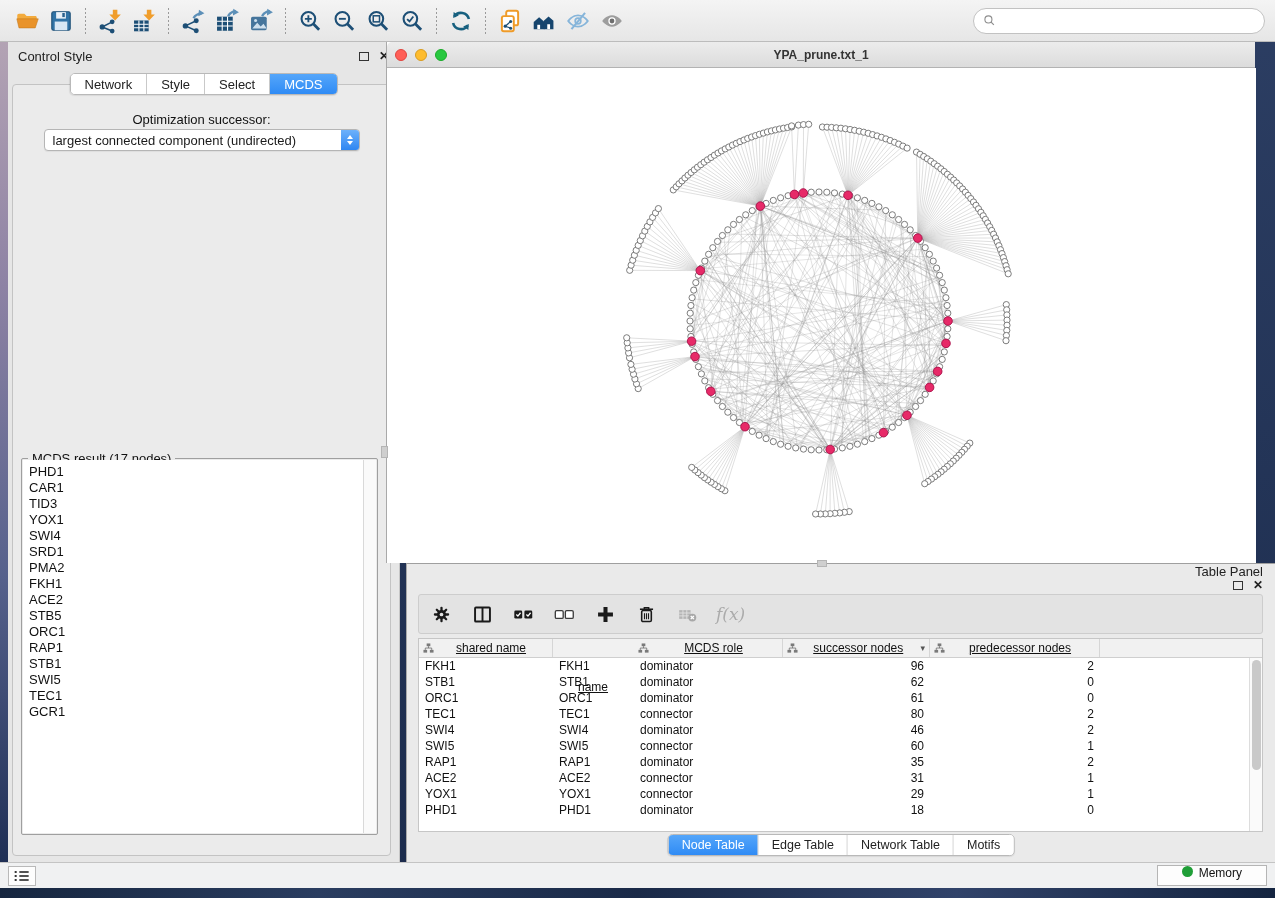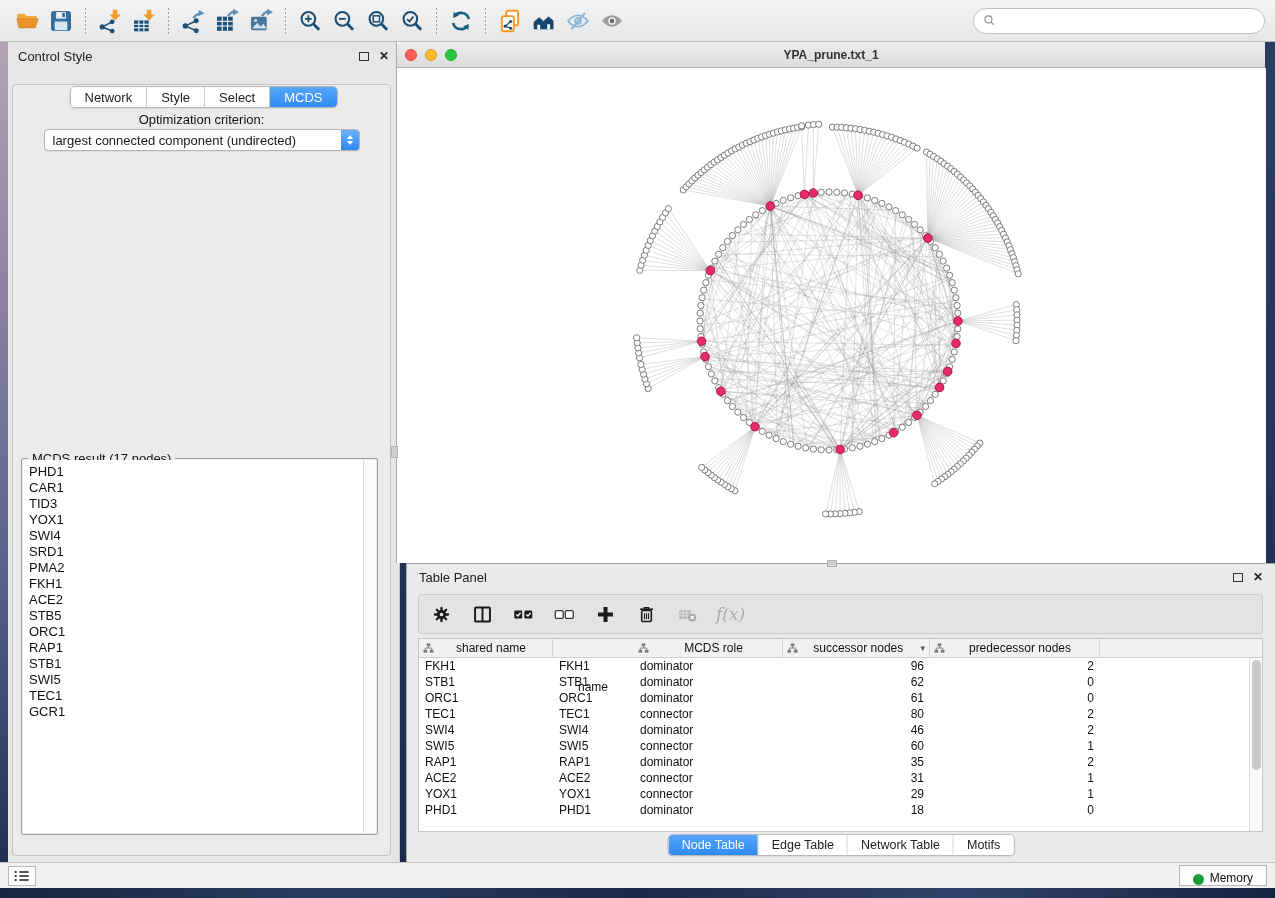--- a/index.html
+++ b/index.html
@@ -33,21 +33,21 @@
   .cp-header { height:28px; display:flex; align-items:center; padding:0 10px; font-size:13px; color:#222; }
   .cp-header .wctl { margin-left:auto; display:flex; gap:10px; align-items:center; }
   .wctl span { font-size:12px; color:#222; cursor:default; line-height:1; }
   .float-glyph { width:10px; height:9px; border:1.4px solid #333; display:inline-block; }
   .seg { display:flex; background:#fff; border:1px solid #b9b9b9; border-radius:5px; overflow:hidden;
     height:22px; align-items:stretch; box-shadow:0 1px 1px rgba(0,0,0,.08); }
   .seg .segbtn { padding:0 14px; display:flex; align-items:center; font-size:13px; color:#222;
     border-right:1px solid #c9c9c9; cursor:default; background:#fff; }
   .seg .segbtn:last-child { border-right:none; }
   .seg .segbtn.active { background:linear-gradient(#55a6fa,#2f8bf5); color:#fff; }
-  .cp-tabs { position:absolute; left:50%; top:31px; transform:translateX(-50%); z-index:2;margin-top:13px; }
+  .cp-tabs { position:absolute; left:50%; top:31px; transform:translateX(-50%); z-index:2; }
   .cp-box { position:absolute; left:4px; right:8px; top:42px; bottom:6px;
     background:#ebebeb; border:1px solid #c3c3c3; border-radius:4px; }
   .opt-label { position:absolute; top:27px; width:100%; text-align:center; font-size:13px; color:#111; }
   .dropdown { position:absolute; top:44px; left:50%; transform:translateX(-50%); width:316px; height:22px;
     background:#fff; border:1px solid #b5b5b5; border-radius:4px; display:flex; align-items:center;
     font-size:13px; box-shadow:0 1px 1px rgba(0,0,0,.06); }
   .dropdown .dval { flex:1; padding:0 8px; white-space:nowrap; overflow:hidden; }
   .dropdown .dstep { width:18px; height:20px; margin:0; border-radius:0 3px 3px 0;
     background:linear-gradient(#6db1fb,#2e86f2); display:flex; flex-direction:column;
     align-items:center; justify-content:center; gap:2px; }
@@ -60,69 +60,69 @@
   .mbtn.focusring { box-shadow:0 0 0 3px rgba(77,155,248,.55); border-color:#7aaef0; }
   .fieldset { position:absolute; left:8px; right:12px; top:373px; bottom:20px;
     border:1px solid #9f9f9f; border-radius:2px; }
   .fieldset .legend { position:absolute; top:-8px; left:6px; background:#ebebeb; padding:0 4px;
     font-size:13px; color:#111; }
   .mcds-list { position:absolute; inset:1px; background:#fff; display:flex; }
   .mcds-items { flex:1; padding:4px 0 0 6px; font-size:13px; line-height:16px; color:#111; overflow:hidden; }
   .mcds-scroll { width:13px; background:#fafafa; border-left:1px solid #d9d9d9; }
 
   
-  .net-window { position:absolute; left:396px; top:42px; width:869px; height:521px;
+  .net-window { position:absolute; left:386px; top:42px; width:869px; height:521px;
     background:#fff; border-left:1px solid #a9a9a9; }
   .net-titlebar { height:26px; background:linear-gradient(#ececec,#dcdcdc); border-bottom:1px solid #b3b3b3;
     border-radius:5px 0 0 0; display:flex; align-items:center; padding:0 8px; position:relative; }
   .lights { display:flex; gap:8px; }
   .light { width:12px; height:12px; border-radius:50%; }
   .light.red { background:#ff5f57; border:1px solid #e0443e; }
   .light.yellow { background:#febc2e; border:1px solid #d89c20; }
   .light.green { background:#28c840; border:1px solid #1aab29; }
   .net-title { position:absolute; left:0; right:0; text-align:center; font-size:12px; font-weight:bold; color:#333; }
   .net-canvas { position:absolute; left:0; top:26px; width:869px; height:495px; background:#fff; }
   .net-canvas svg { width:100%; height:100%; display:block; }
   .splitter-h { position:absolute; left:430px; bottom:-4px; width:10px; height:7px; background:#cfcfcf;
     border:1px solid #b5b5b5; z-index:3; }
   .splitter-v { position:absolute; left:-6px; top:404px; width:7px; height:12px; background:#cfcfcf;
     border:1px solid #b5b5b5; z-index:3; }
 
   
   .table-panel { position:absolute; left:406px; top:563px; width:869px; height:299px;
     background:#eaeaea; border-left:1px solid #a9a9a9; border-top:1px solid #9f9f9f; }
-  .tp-header { height:26px; display:flex; align-items:center; padding:0 12px; font-size:13px; color:#222; }
+  .tp-header { height:26px; display:flex; align-items:flex-end; padding:0 12px; font-size:13px; color:#222;flex-direction:column; }
   .tp-header .wctl { margin-left:auto; display:flex; gap:10px; align-items:center; }
   .tp-toolbar { position:absolute; left:11px; right:12px; top:30px; height:40px; background:#e3e3e3;
     border:1px solid #cdcdcd; border-radius:3px; display:flex; align-items:center; padding:0 10px; gap:17px; }
   .tico { width:24px; height:24px; display:flex; align-items:center; justify-content:center; }
   .tico svg { width:21px; height:21px; }
   .fx { font-family:"DejaVu Serif", serif; font-style:italic; font-size:17px; color:#ababab; }
   .grid-table { position:absolute; left:11px; right:12px; top:74px; height:194px; background:#fff;
     border:1px solid #c6c6c6; display:flex; flex-direction:column; overflow:hidden; }
   .thead { display:flex; height:19px; background:#f1f1f1; border-bottom:1px solid #cfcfcf; flex:0 0 auto; }
   .th { display:flex; align-items:center; padding:0 4px; border-right:1px solid #d6d6d6; font-size:12px; color:#111; }
-  .th .hlabel { flex:1; text-align:center; }
+  .th .hlabel { flex:1; text-align:center;text-decoration:underline; }
   .caret { font-size:9px; color:#555; margin-left:2px; }
   .tbody { position:relative; flex:1; }
   .trow { display:flex; height:16px; align-items:center; font-size:12px; color:#111; }
   .td { padding:0 6px; overflow:hidden; white-space:nowrap; }
   .td.num { text-align:right; }
   .tscroll { position:absolute; right:0; top:0; bottom:0; width:13px; background:#fafafa; border-left:1px solid #ddd; }
   .tthumb { position:absolute; left:1.5px; top:2px; width:9px; height:110px; background:#c9c9c9; border-radius:5px; }
   .tp-tabs { position:absolute; left:50%; bottom:6px; transform:translateX(-50%); }
   .tp-tabs .segbtn { font-size:12.5px; padding:0 13px; }
 
   
   .status-bar { position:absolute; left:0; top:862px; width:1275px; height:26px; background:#f0f1f2;
     border-top:1px solid #c4c4c4; display:flex; align-items:center; padding:0 8px; }
   .list-btn { width:28px; height:20px; background:#fdfdfd; border:1px solid #b9b9b9; display:flex;
     align-items:center; justify-content:center; }
   .memory-btn { margin-left:auto; height:21px; background:#fdfdfd; border:1px solid #b5b5b5;
-    display:flex; align-items:flex-end; gap:6px; padding:0 13px; font-size:12px; color:#111; }
+    display:flex; align-items:flex-start; gap:6px; padding:0 24px; font-size:12px; color:#111; }
   .memdot { width:11px; height:11px; border-radius:50%; background:#1f9e37; }
 </style>
 </head>
 <body>
 
 <div class="toolbar">
   <div class="tbtn">
     <svg viewBox="0 0 24 24">
         <path d="M3 7c0-1 .6-1.7 1.6-1.7h5l2 2h8c.9 0 1.4.6 1.4 1.5v1.4H3z" fill="#f3ab3d"></path>
         <path d="M2.6 10h19.8l-2.8 8.4H4.6z" fill="#e9932a" stroke="#c2781c" stroke-width=".5"></path>
@@ -272,21 +272,21 @@
       <span style="font-weight:bold;">✕</span>
     </span>
   </div>
   <div class="seg cp-tabs">
       <div class="segbtn">Network</div>
       <div class="segbtn">Style</div>
       <div class="segbtn">Select</div>
       <div class="segbtn active">MCDS</div>
     </div>
   <div class="cp-box">
-    <div class="opt-label">Optimization criterion:</div>
+    <div class="opt-label">Optimization successor:</div>
     <div class="dropdown">
       <span class="dval">largest connected component (undirected)</span>
       <span class="dstep">
           <i class="up"></i>
           <i class="dn"></i>
         </span>
     </div>
     <div class="fieldset">
       <span class="legend">MCDS result (17 nodes)</span>
       <div class="mcds-list">

